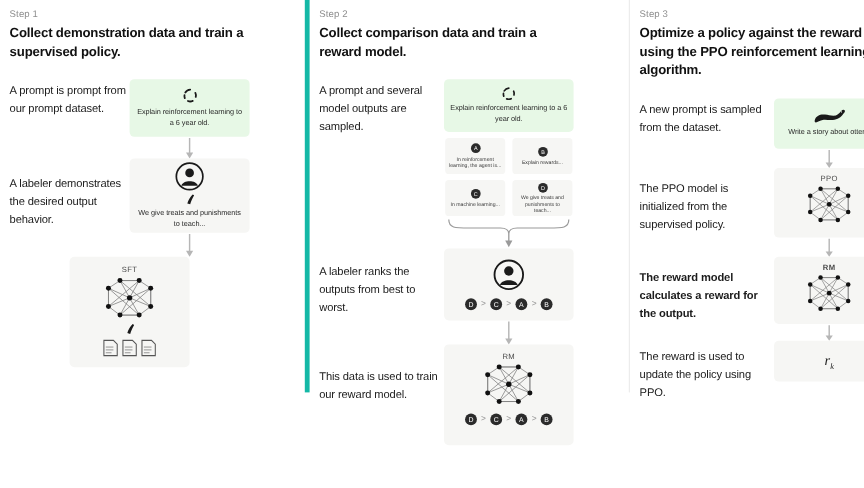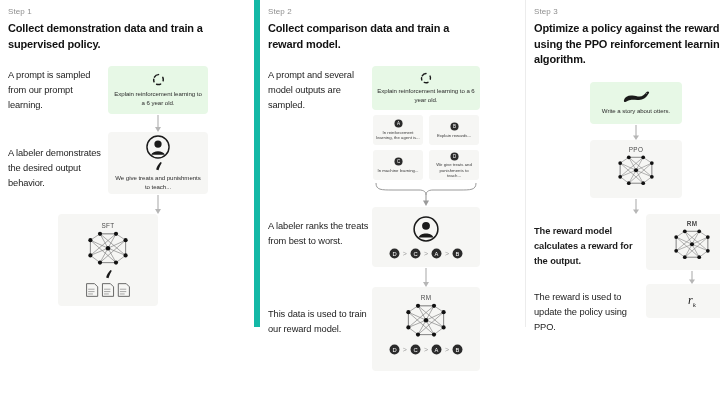--- a/index.html
+++ b/index.html
@@ -12,21 +12,21 @@
   }
   .diagram{
     position:relative;width:720px;height:327px;display:flex;gap:36px;
   }
   .col{
     position:relative;
     box-sizing:border-box;
     padding:7px 10px 0 8px;
   }
   .col-1{width:223px;}
-  .col-2{width:235px;border-left:6px solid #14b8a6;}
+  .col-2{width:235px;border-left:4px solid #14b8a6;}
   .col-3{width:262px;border-left:1px solid #ececec;}
 
   .step-label{
     font-size:8px;color:#8e8e8e;letter-spacing:.1px;margin:0 0 5px 0;
     font-weight:400;
   }
   .step-title{
     font-size:11px;font-weight:700;line-height:1.42;color:#111111;
     margin:0;letter-spacing:-.15px;
   }
@@ -91,21 +91,21 @@
 
 <div class="diagram">
 
   <div class="col col-1">
     <div class="step-label">Step 1</div>
     <div class="step-title">Collect demonstration data and train a supervised policy.</div>
 
     <div class="body">
 
       <div class="row c1" style="margin-top:14px;">
-        <div class="caption">A prompt is sampled from our prompt learning.</div>
+        <div class="caption">A prompt is prompt from our prompt dataset.</div>
         <div class="figcol">
           <div class="box green" style="width:100px;height:48px;">
             <span>
               <svg width="15" height="15" viewBox="0 0 24 24">
                 <g fill="none" stroke="#1a1a1a" stroke-width="2.4" stroke-linecap="round">
                   <path d="M5.5 8.2 A8 8 0 0 1 12 4.2"></path>
                   <path d="M18.9 8.6 A8 8 0 0 1 19.4 14"></path>
                   <path d="M15.4 19.3 A8 8 0 0 1 9 19.5"></path>
                   <path d="M4.8 15.6 A8 8 0 0 1 4.4 11.6"></path>
                 </g>
@@ -265,21 +265,21 @@
             <svg width="106" height="26" viewBox="0 0 106 26">
               <path d="M3 2 C3 9 8 9 20 9 L46 9 C51 9 53 11 53 14 C53 11 55 9 60 9 L86 9 C98 9 103 9 103 2" fill="none" stroke="#9a9a9a" stroke-width="1"></path>
               <line x1="53" y1="14" x2="53" y2="20" stroke="#9a9a9a" stroke-width="1.1"></line>
               <path d="M53 25 L50 19.5 L56 19.5 Z" fill="#9a9a9a"></path>
             </svg>
           </span>
         </div>
       </div>
 
       <div class="row c2" style="margin-top:0px;">
-        <div class="caption" style="padding-top:12px;">A labeler ranks the treats from best to worst.</div>
+        <div class="caption" style="padding-top:12px;">A labeler ranks the outputs from best to worst.</div>
         <div class="figcol">
           <div class="box" style="width:108px;height:60px;">
             <span>
               <svg width="28" height="28" viewBox="0 0 40 40">
                 <circle cx="20" cy="20" r="17" fill="none" stroke="#1a1a1a" stroke-width="2.2"></circle>
                 <circle cx="20" cy="15.5" r="5.6" fill="#1a1a1a"></circle>
                 <path d="M9.5 32 C11.5 24.5 28.5 24.5 30.5 32 Z" fill="#1a1a1a"></path>
               </svg>
             </span>
             <div class="rankrow">
@@ -389,40 +389,42 @@
     <div class="body">
 
       <div class="loop" style="right:-2px;top:42px;">
         <svg width="28" height="250" viewBox="0 0 28 250">
           <path d="M20 250 L20 22 C20 15 16 15 10 15" fill="none" stroke="#b0b0b0" stroke-width="1.1"></path>
           <path d="M5 15 L11 12 L11 18 Z" fill="#b0b0b0"></path>
         </svg>
       </div>
 
       <div class="row c3" style="margin-top:6px;">
+        <div class="caption">A new prompt is sampled from the dataset.</div>
         <div class="figcol" style="padding-right:18px;">
           <div class="box green" style="width:92px;height:42px;">
             <span>
               <svg width="28" height="14" viewBox="0 0 56 28">
                 <path d="M4 20 C6 13 13 10 21 11 C26 11.6 30 13 35 13 C41 13 45 9 48 5 C50 2.5 53 2 54 4 C55 6.2 52.5 8 51 10.5 C48 15.5 42 19.5 34 20 C27 20.5 22 19 17 20 C13 20.8 10.5 22 8 23.5 C5.5 25 3 24 4 20 Z" fill="#1a1a1a"></path>
                 <circle cx="48.5" cy="6.5" r="0.9" fill="#ffffff"></circle>
               </svg>
             </span>
             <div class="boxtext" style="margin-top:3px;">Write a story about otters.</div>
           </div>
           <span class="arrow">
             <svg width="10" height="18" viewBox="0 0 10 18">
               <line x1="5" y1="1" x2="5" y2="12" stroke="#b6b6b6" stroke-width="1.2"></line>
               <path d="M5 16 L2 11.5 L8 11.5 Z" fill="#b6b6b6"></path>
             </svg>
           </span>
         </div>
       </div>
 
       <div class="row c3" style="margin-top:-2px;">
+        <div class="caption" style="padding-top:10px;">The PPO model is initialized from the supervised policy.</div>
         <div class="figcol" style="padding-right:18px;">
           <div class="box" style="width:92px;height:58px;justify-content:flex-start;padding-top:4px;">
             <div class="boxcap">PPO</div>
             <span>
               <svg width="44" height="36" viewBox="0 0 60 50">
                 <g stroke="#7d7d7d" stroke-width="0.8" fill="none">
                   <path d="M8 14 L20 6 L40 6 L52 14 L52 33 L40 42 L20 42 L8 33 Z"></path>
                   <path d="M8 14 L30 24 L52 14 M8 33 L30 24 L52 33 M20 6 L30 24 L40 6 M20 42 L30 24 L40 42 M8 14 L8 33 M52 14 L52 33 M20 6 L40 6 M20 42 L40 42"></path>
                   <path d="M8 14 L40 42 M52 14 L20 42 M8 33 L40 6 M52 33 L20 6"></path>
                 </g>

